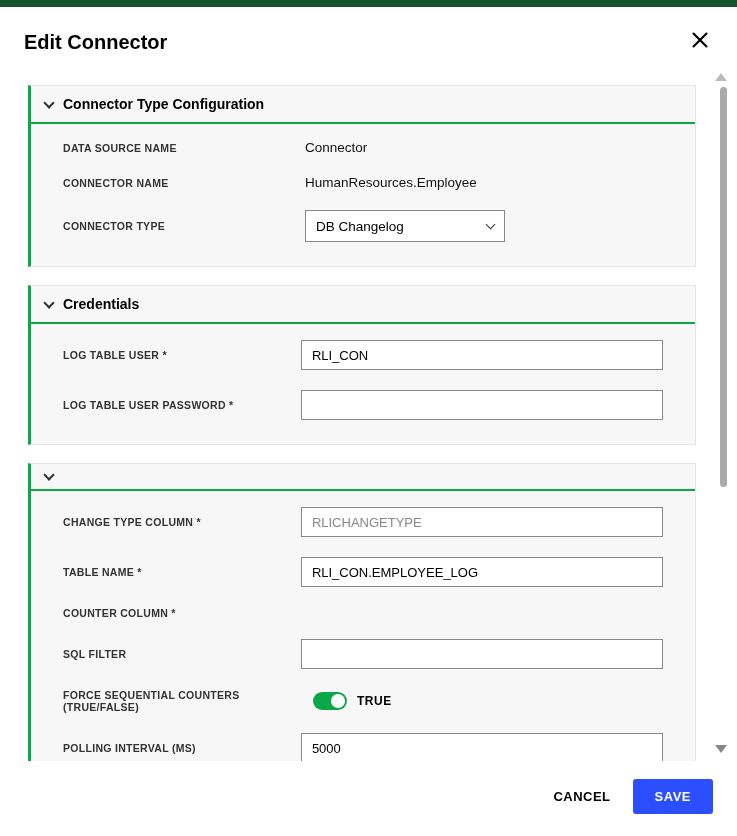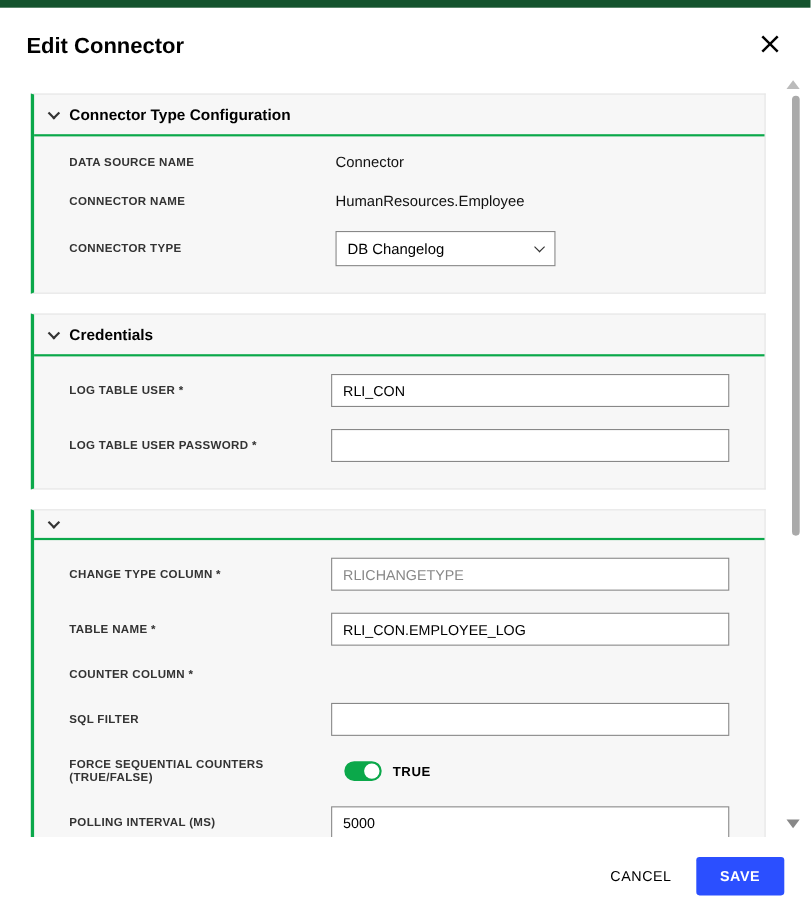--- a/index.html
+++ b/index.html
@@ -157,21 +157,21 @@
   .toggle-label { font-size: 12px; font-weight: bold; letter-spacing: 0.5px; }
   .modal-footer {
     display: flex;
     justify-content: flex-end;
     align-items: center;
     gap: 22px;
     padding: 18px 24px 22px 24px;
   }
   .btn-cancel {
     background: none; border: none;
-    font-size: 13px; font-weight: normal;
+    font-size: 13px; font-weight: bold;
     letter-spacing: 0.5px;
     cursor: pointer;
     color: #000;
   }
   .btn-save {
     background: #2b4fff;
     color: #fff;
     border: none;
     font-size: 13px; font-weight: bold;
     letter-spacing: 0.5px;

